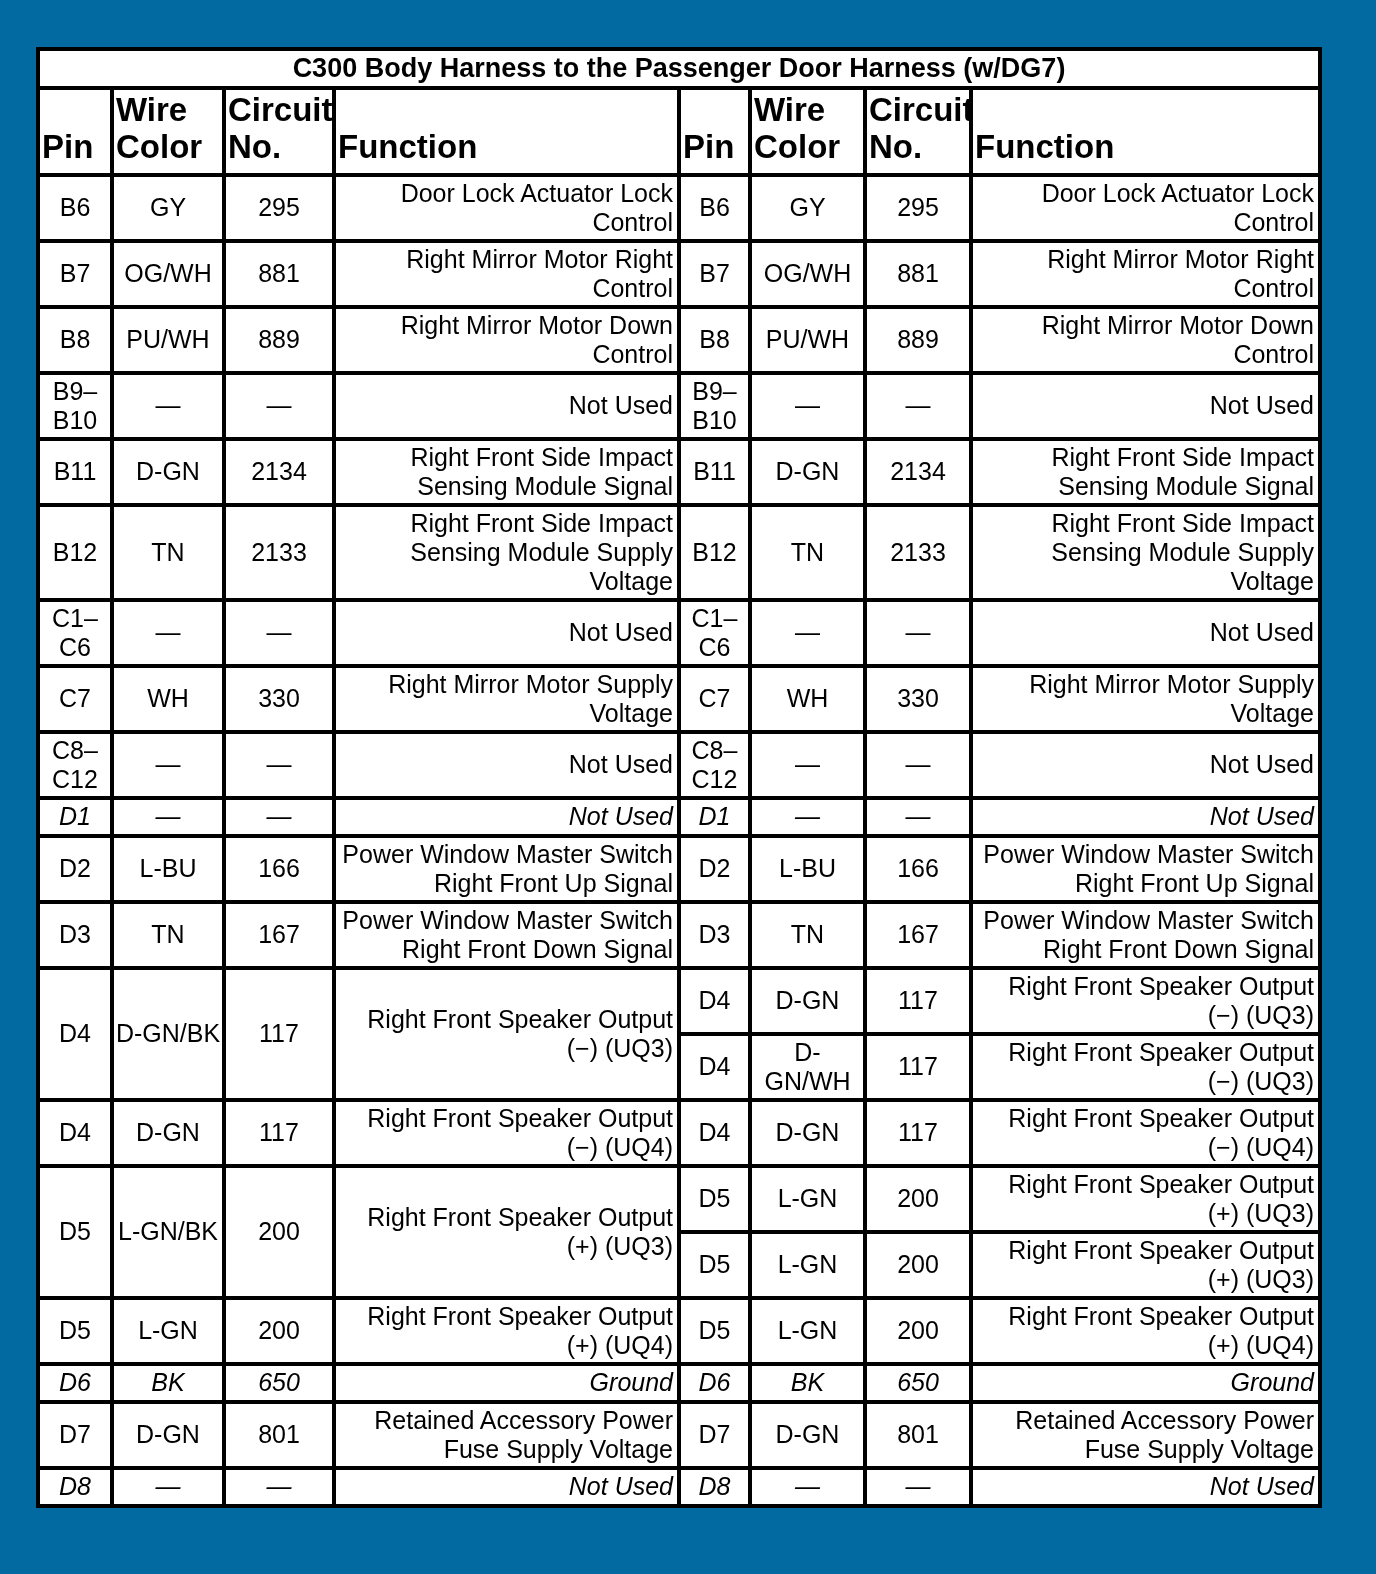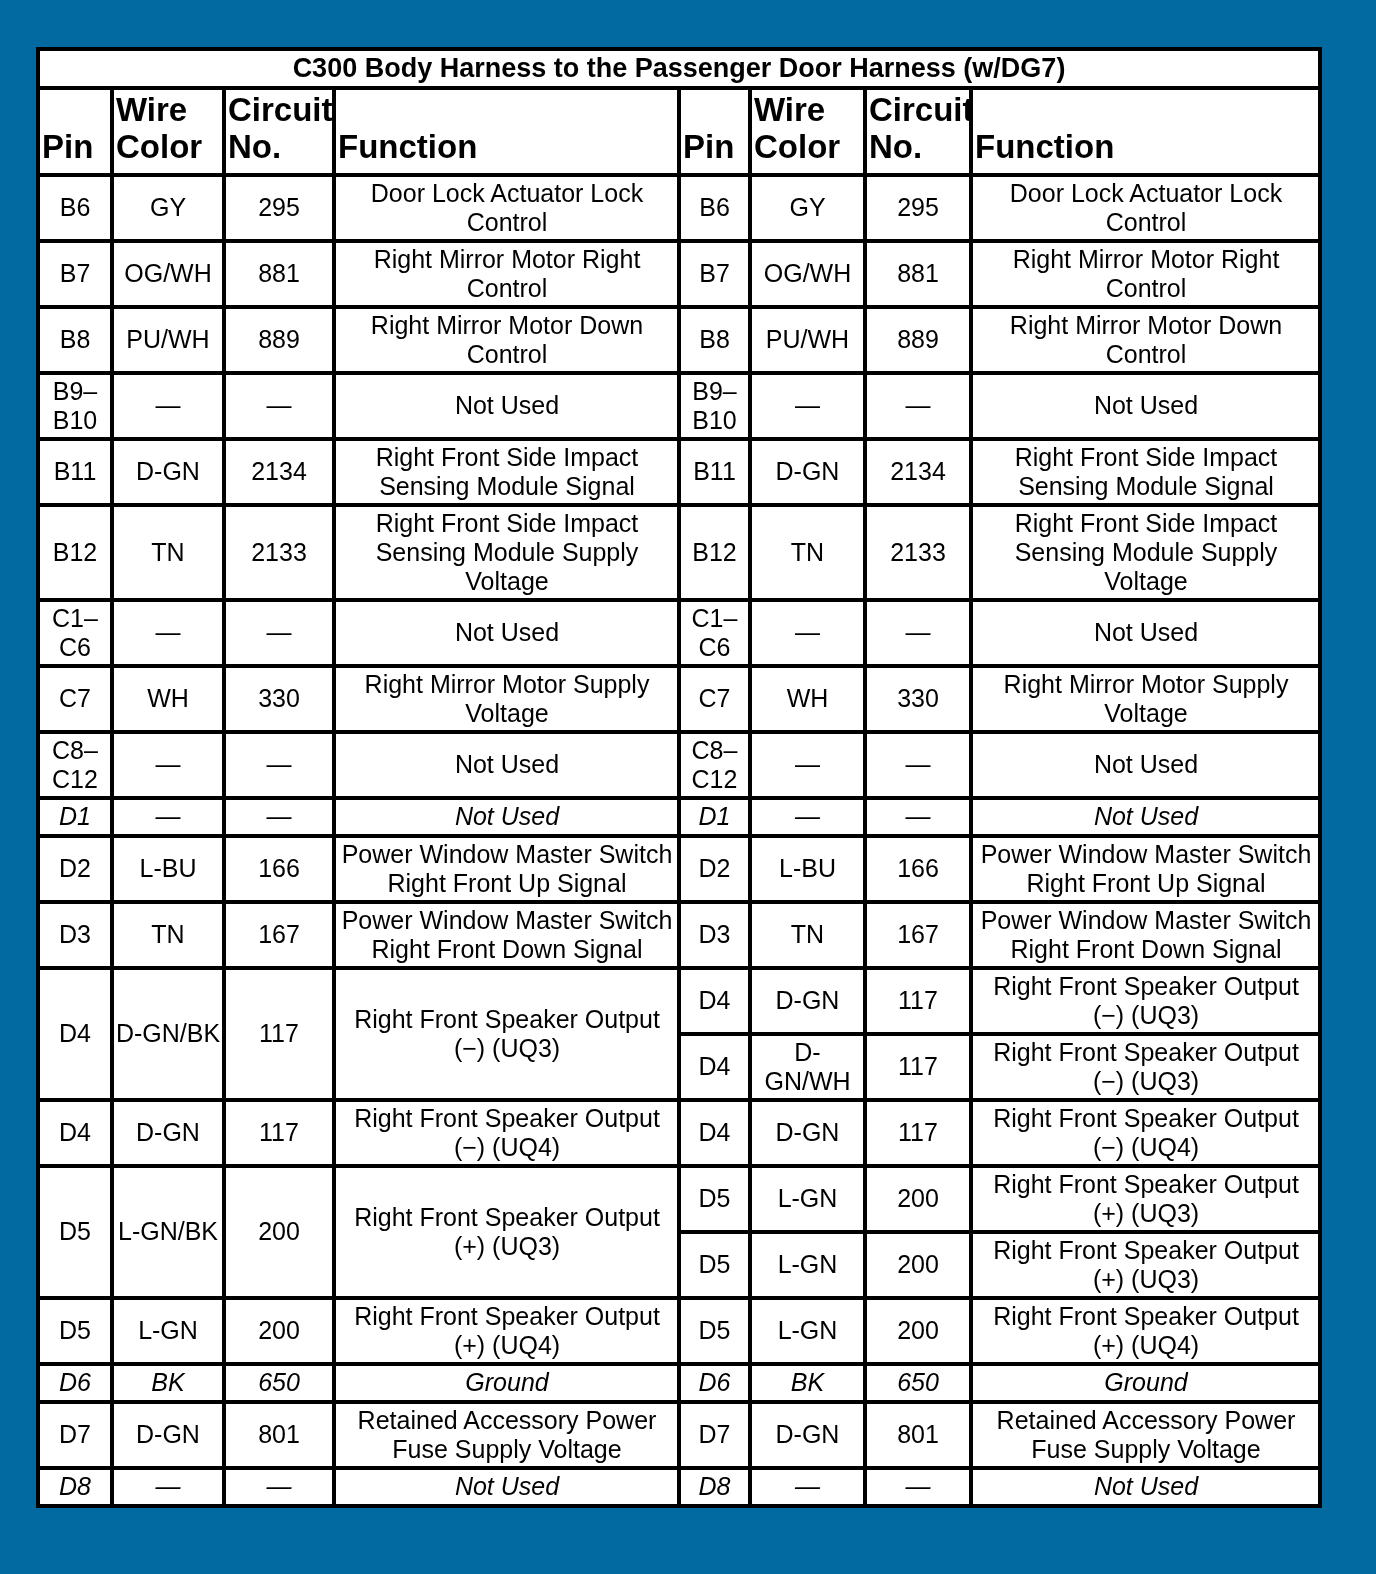--- a/index.html
+++ b/index.html
@@ -49,21 +49,21 @@
   td.c {
     font-size: 25px;
     line-height: 1.16;
     text-align: center;
     vertical-align: middle;
     padding: 2px 1px;
   }
   td.f {
     font-size: 25px;
     line-height: 1.16;
-    text-align: center;
+    text-align: right;
     vertical-align: middle;
     padding: 2px 4px 2px 5px;
   }
   tr.r-title { height: 34px; }
   tr.r-head  { height: 60px; }
   tr.r2      { height: 63px; } 
   tr.r3      { height: 93px; } 
   tr.r1      { height: 38px; font-style: italic; } 
 </style>
 </head>

